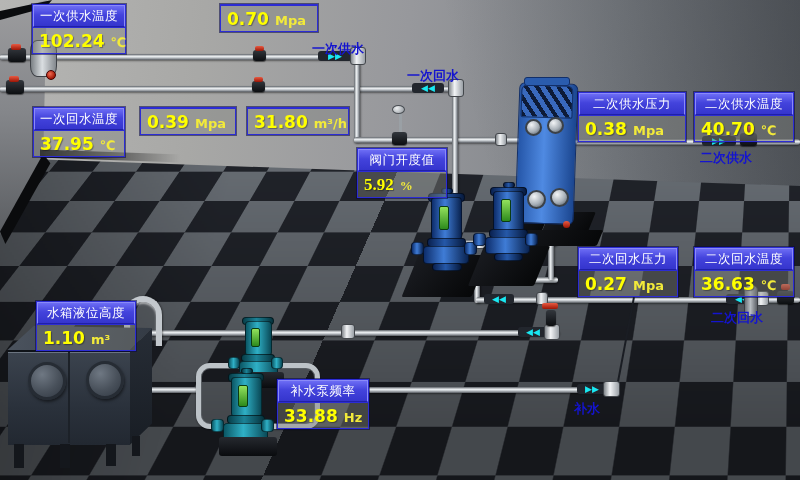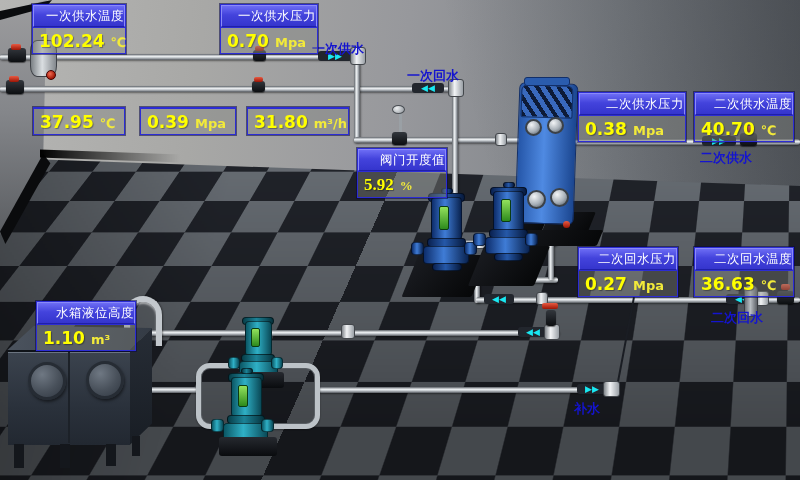--- a/index.html
+++ b/index.html
@@ -110,21 +110,21 @@
   .tank-hatch { position:absolute; border-radius:50%; border:3px solid #262c34;
     background:radial-gradient(circle at 35% 30%, #6f7883, #49515b 55%, #313842);
     box-shadow:1px 2px 3px rgba(0,0,0,.5); }
   .tank-leg { position:absolute; background:#14171c; }
   .arch { position:absolute; border:6px solid #c3c8cd; border-bottom:none;
     border-radius:19px 19px 0 0; box-shadow:inset 0 2px 2px rgba(255,255,255,.5), 1px 0 2px rgba(0,0,0,.4); }
 
   
   .databox { position:absolute; border:1px solid #2c2cd4;
     box-shadow:0 0 0 1px rgba(8,8,70,.55); }
-  .databox .title { height:22px; line-height:20px; text-align:right; color:#ffffff;
+  .databox .title { height:22px; line-height:20px; text-align:center; color:#ffffff;
     font-size:12.5px; letter-spacing:.5px;
     background:linear-gradient(#6c6cf4,#4343dc 45%,#3535cd);
     border:1px solid #8a8af8; border-bottom:1px solid #2020a8; }
   .databox .val { height:26px; display:flex; align-items:baseline; padding:3px 6px 0 6px;
     gap:6px; background:rgba(128,131,127,.42); border-top:1px solid #2c2cd4; }
   .databox .num { color:#ffff00; font-weight:bold; font-size:17px; line-height:20px;
     text-shadow:1px 1px 1px rgba(0,0,0,.35); }
   .databox .unit { color:#f2ea3a; font-size:13px; font-weight:bold; line-height:18px; }
 
   .plabel { position:absolute; color:#1414cf; font-weight:bold; font-size:13px; white-space:nowrap; }
@@ -287,27 +287,27 @@
   <div class="plabel" style="left:574px;top:400px;">补水</div>
 
   <div class="databox" style="left:32px;top:4px;width:94px;">
     <div class="title">一次供水温度</div>
     <div class="val">
         <span class="num">102.24</span>
         <span class="unit">℃</span>
       </div>
   </div>
   <div class="databox" style="left:220px;top:4px;width:98px;">
-    <div class="title">一次供水压力</div>
     <div class="val">
         <span class="num">0.70</span>
         <span class="unit">Mpa</span>
       </div>
   </div>
   <div class="databox" style="left:33px;top:107px;width:92px;">
+    <div class="title">一次回水温度</div>
     <div class="val">
         <span class="num">37.95</span>
         <span class="unit">℃</span>
       </div>
   </div>
   <div class="databox" style="left:140px;top:107px;width:96px;">
     <div class="val">
         <span class="num">0.39</span>
         <span class="unit">Mpa</span>
       </div>
@@ -353,14 +353,21 @@
         <span class="unit">℃</span>
       </div>
   </div>
   <div class="databox" style="left:36px;top:301px;width:100px;">
     <div class="title">水箱液位高度</div>
     <div class="val">
         <span class="num">1.10</span>
         <span class="unit">m³</span>
       </div>
   </div>
+  <div class="databox" style="left:277px;top:379px;width:92px;">
+    <div class="title">补水泵频率</div>
+    <div class="val">
+        <span class="num">33.88</span>
+        <span class="unit">Hz</span>
+      </div>
+  </div>
 
 </div>
 
 </body></html>

